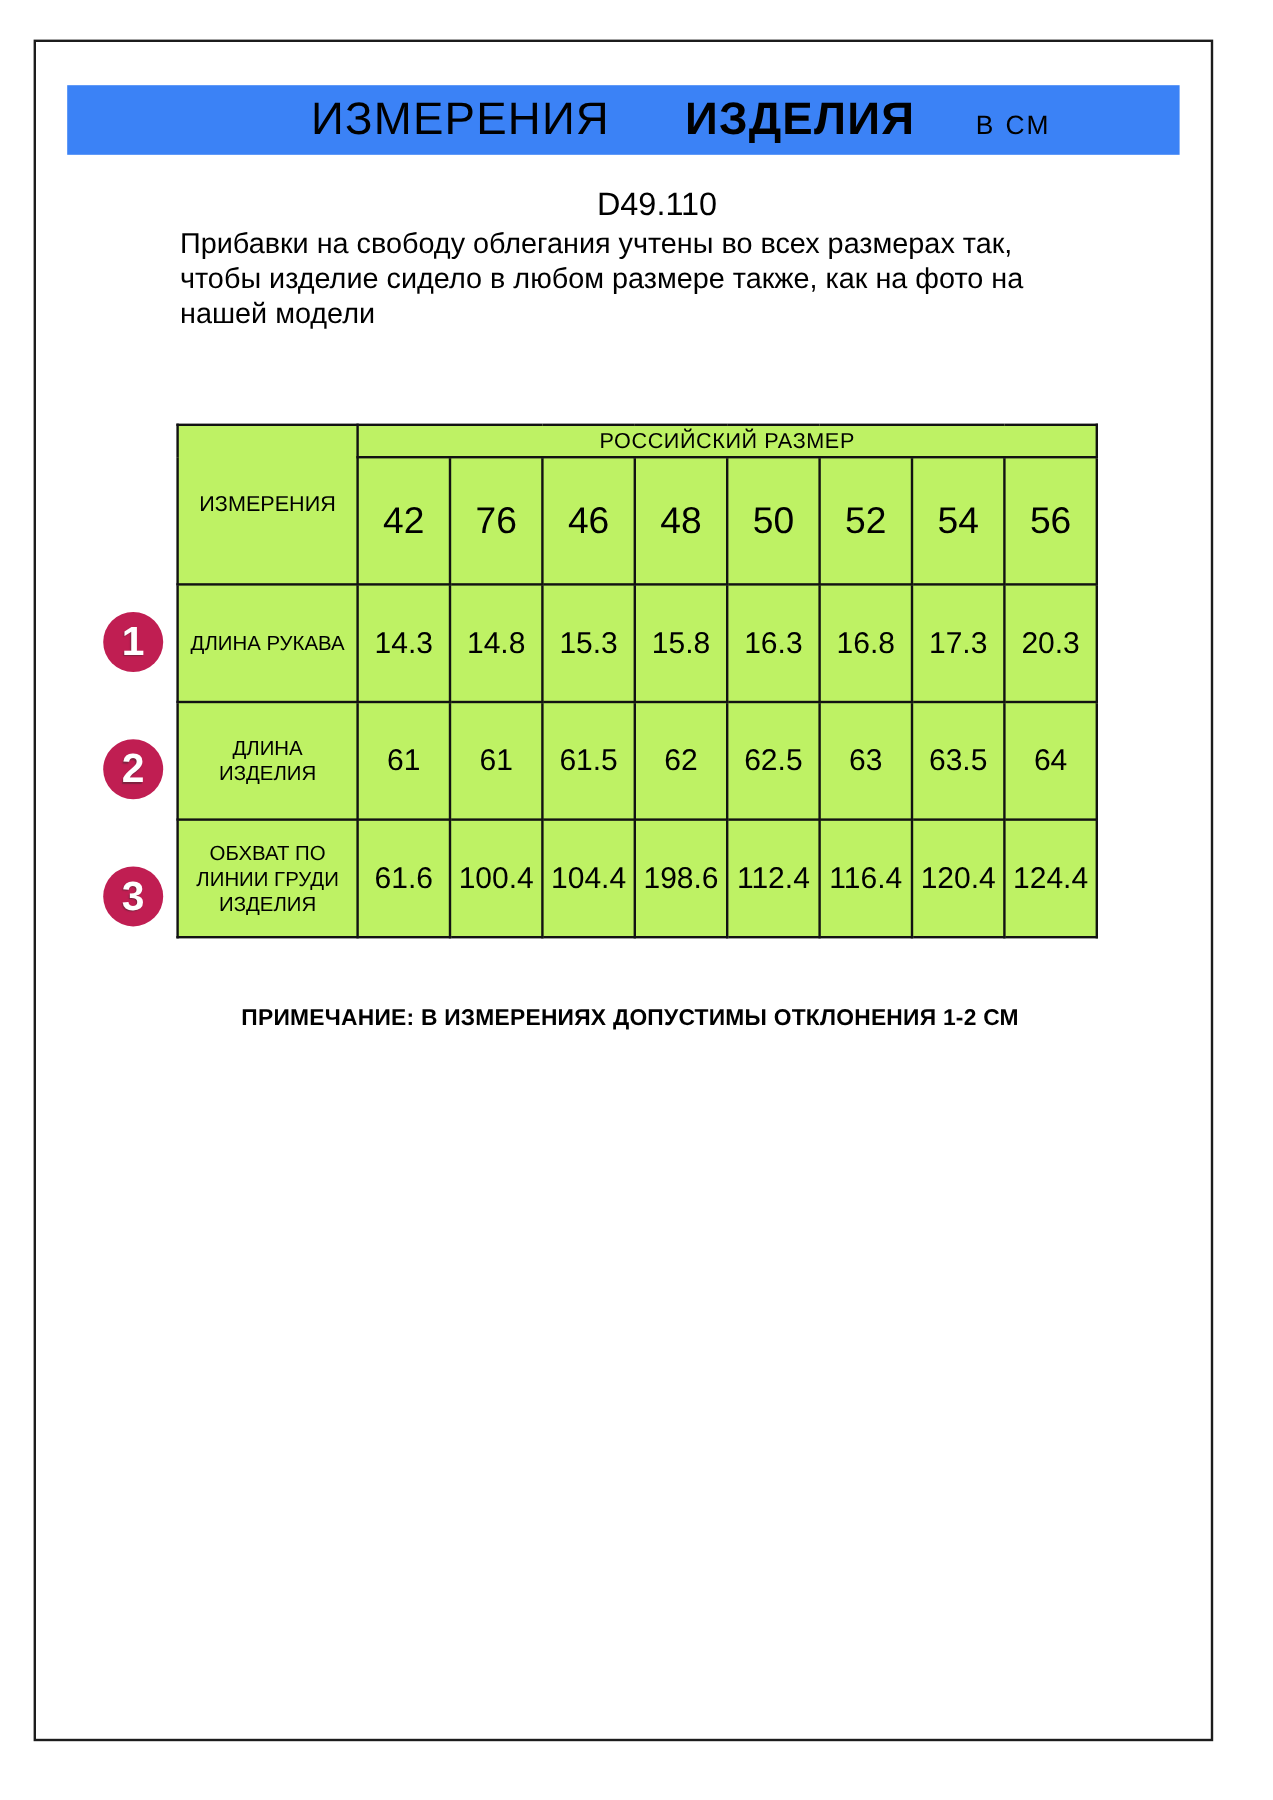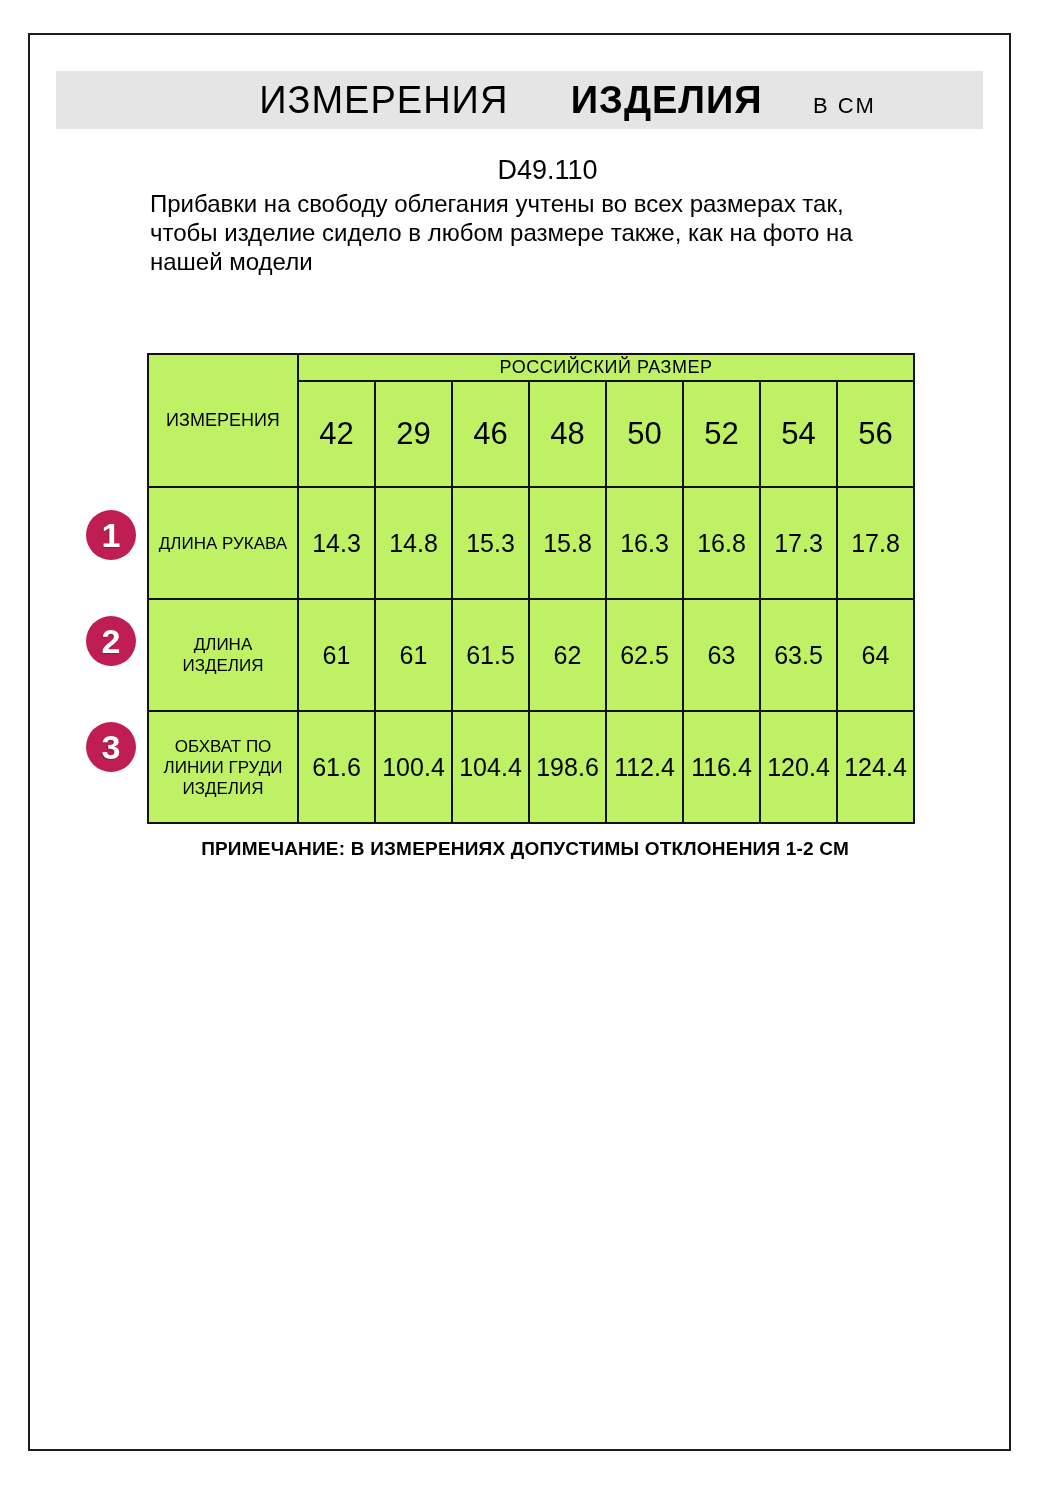--- a/index.html
+++ b/index.html
@@ -55,21 +55,21 @@
   .size-table th, .size-table td {
     border: 2px solid #121212;
     vertical-align: middle;
     text-align: center;
     padding: 0;
     background: #bef264;
   }
   .corner-th { width: 148px; font-size: 18px; font-weight: 400; }
   .group-th  { height: 25px; font-size: 18px; font-weight: 400; letter-spacing: 0.5px; }
   .size-th   { width: 75px; height: 104px; font-size: 31px; font-weight: normal; }
-  .size-table tbody tr { height: 112px; border-radius: 10px; }
+  .size-table tbody tr { height: 98px; border-radius: 10px; }
   .label-td {
     font-size: 17px;
     line-height: 21px;
     white-space: pre-line;
     padding: 0 4px;
   }
   .value-td { font-size: 25px; margin-left: 16px; }
   .badge {
     position: absolute;
     left: 86px;
@@ -91,58 +91,58 @@
     font-weight: bold;
     letter-spacing: 0.2px;
   }
 </style>
 </head>
 <body>
 
 <div class="page">
   <div class="frame"></div>
 
-  <div class="band" style="background: #e5e5e5;">
+  <div class="band" style="background: #3b82f6;">
     <span class="title-regular">ИЗМЕРЕНИЯ</span>
     <span class="title-bold">ИЗДЕЛИЯ</span>
     <span class="title-unit">В СМ</span>
   </div>
 
   <div class="model">D49.110</div>
 
   <div class="desc">Прибавки на свободу облегания учтены во всех размерах так, чтобы изделие сидело в любом размере также, как на фото на нашей модели</div>
 
   <table class="size-table">
     <thead>
       <tr>
         <th class="corner-th" rowspan="2">ИЗМЕРЕНИЯ</th>
         <th class="group-th" colspan="8">РОССИЙСКИЙ РАЗМЕР</th>
       </tr>
       <tr>
           <th class="size-th">42</th>
-          <th class="size-th">29</th>
+          <th class="size-th">76</th>
           <th class="size-th">46</th>
           <th class="size-th">48</th>
           <th class="size-th">50</th>
           <th class="size-th">52</th>
           <th class="size-th">54</th>
           <th class="size-th">56</th>
         </tr>
     </thead>
     <tbody>
         <tr>
           <td class="label-td">ДЛИНА РУКАВА</td>
           <td class="value-td">14.3</td>
           <td class="value-td">14.8</td>
           <td class="value-td">15.3</td>
           <td class="value-td">15.8</td>
           <td class="value-td">16.3</td>
           <td class="value-td">16.8</td>
           <td class="value-td">17.3</td>
-          <td class="value-td">17.8</td>
+          <td class="value-td">20.3</td>
         </tr>
         <tr>
           <td class="label-td">ДЛИНА
 ИЗДЕЛИЯ</td>
           <td class="value-td">61</td>
           <td class="value-td">61</td>
           <td class="value-td">61.5</td>
           <td class="value-td">62</td>
           <td class="value-td">62.5</td>
           <td class="value-td">63</td>

